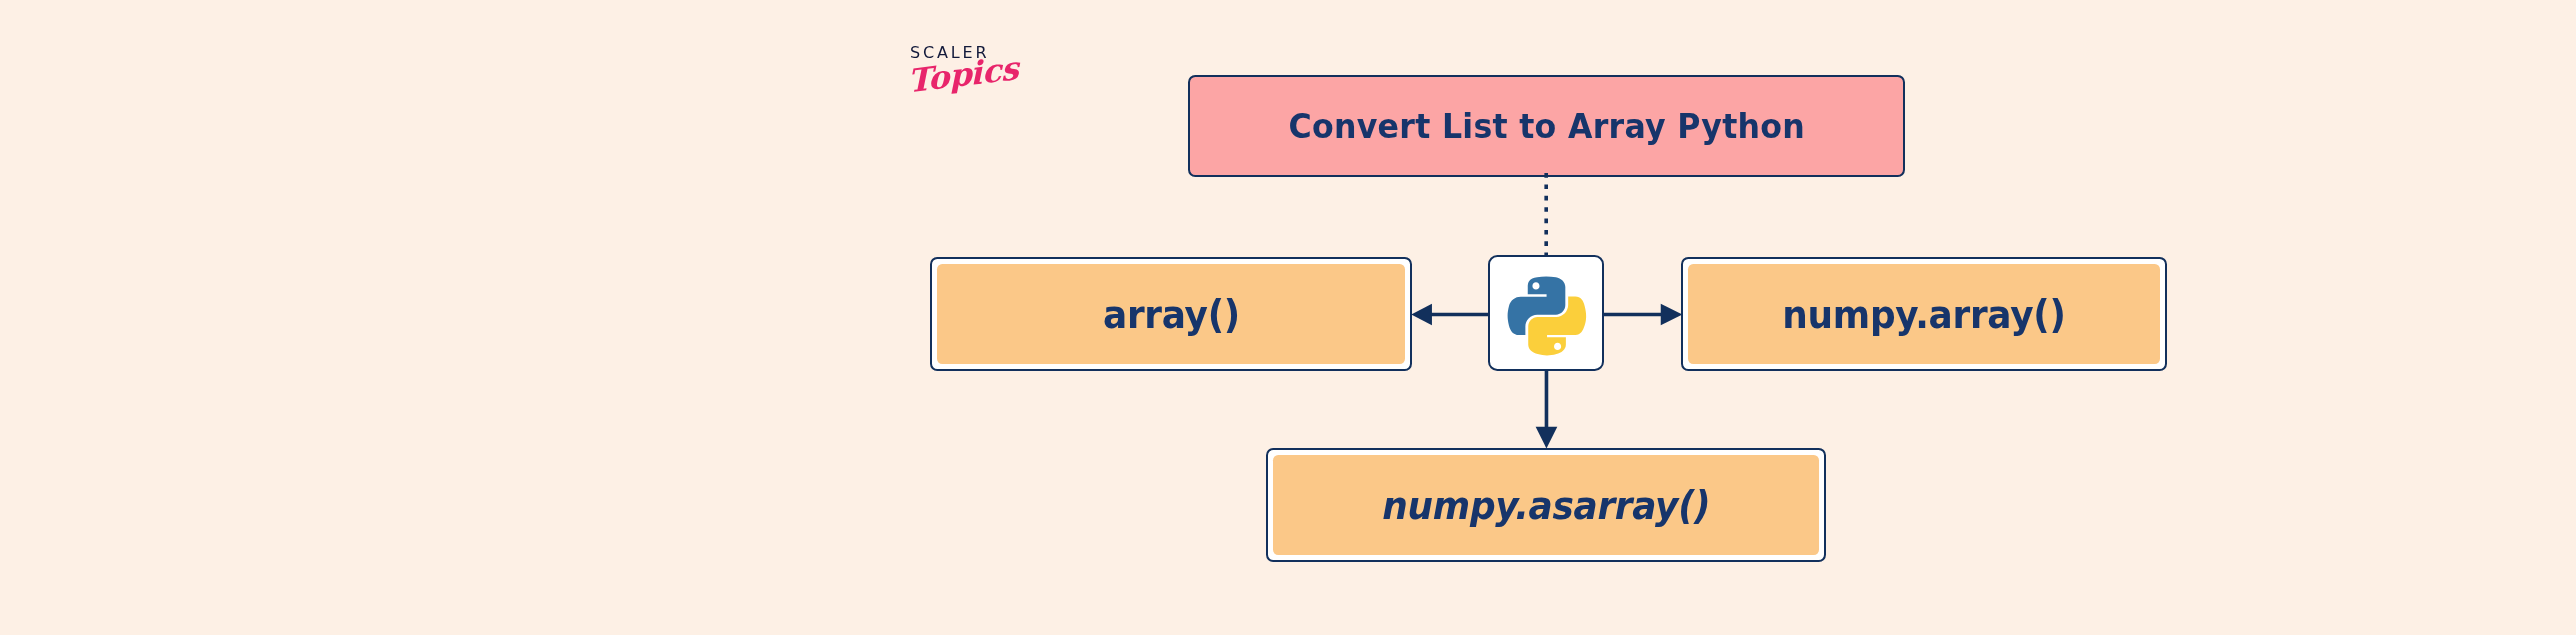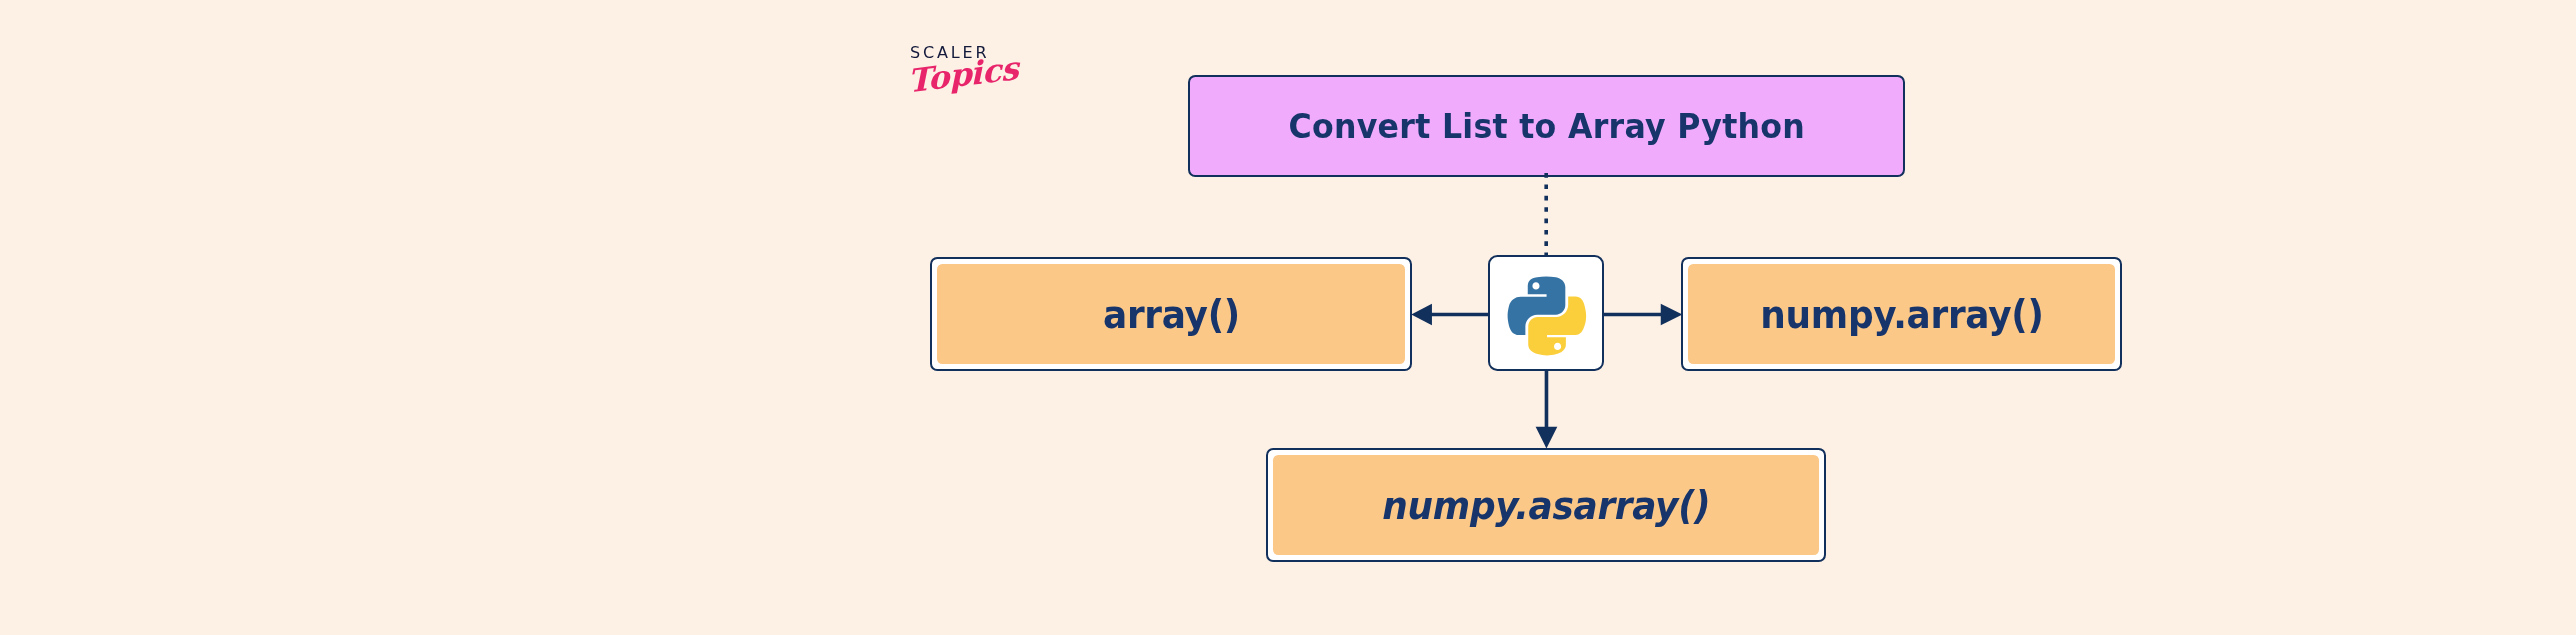--- a/index.html
+++ b/index.html
@@ -54,21 +54,21 @@
   .node {
     position: absolute;
     box-sizing: border-box;
     border: 2.6px solid #12305C;
     border-radius: 7.2px;
     display: flex;
     align-items: center;
     justify-content: center;
   }
   .node-title {
-    background: #f0abfc;
+    background: #fca5a5;
   }
   .node-title .node-label {
     font-family: "DejaVu Sans", sans-serif;
     font-weight: 700;
     font-size: 34px;
     color: #17356B;
     letter-spacing: 0.3px;
     white-space: nowrap;
     transform: scaleX(0.93);
   }
@@ -167,21 +167,21 @@
       </svg>
     </span>
   </div>
 
   <div class="node node-option" style="left:930px; top:257px; width:482px; height:114px;">
     <span class="fill">
       <span class="node-label">array()</span>
     </span>
   </div>
 
-  <div class="node node-option" style="left:1681px; top:257px; width:441px; height:114px;">
+  <div class="node node-option" style="left:1681px; top:257px; width:486px; height:114px;">
     <span class="fill">
       <span class="node-label">numpy.array()</span>
     </span>
   </div>
 
   <div class="node node-option" style="left:1266px; top:448px; width:560px; height:114px;font-style:italic;">
     <span class="fill">
       <span class="node-label">numpy.asarray()</span>
     </span>
   </div>

